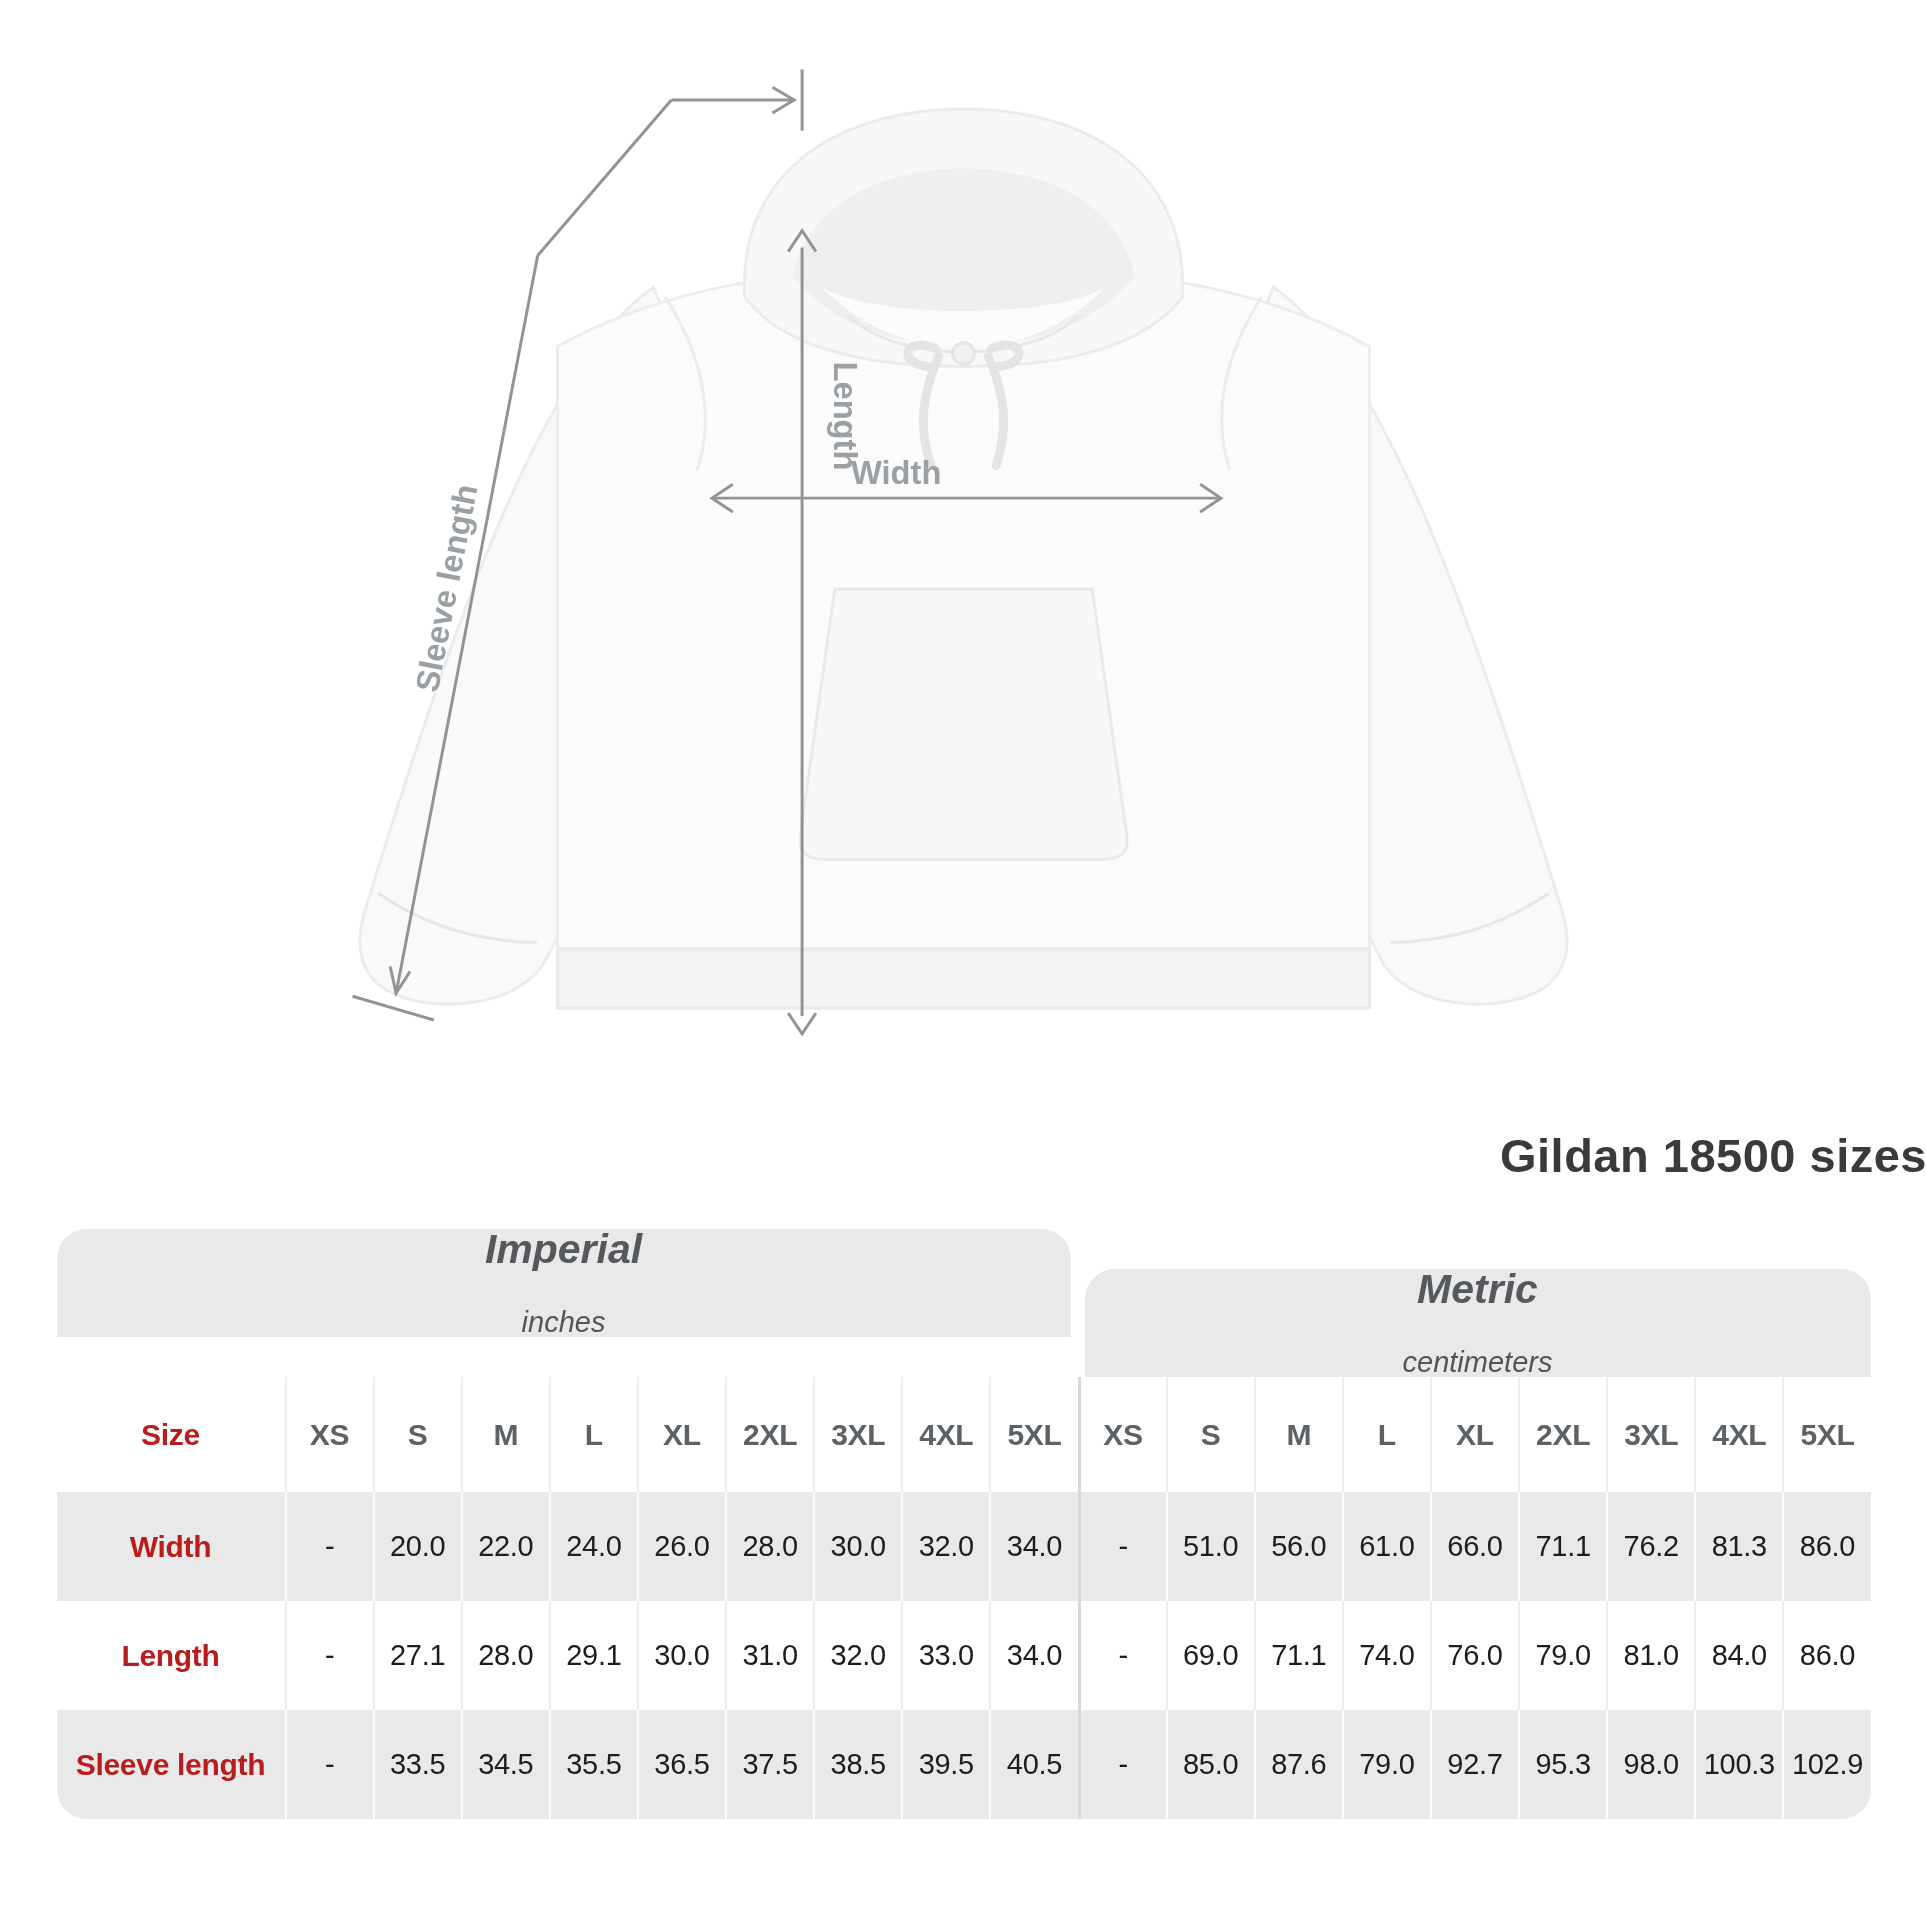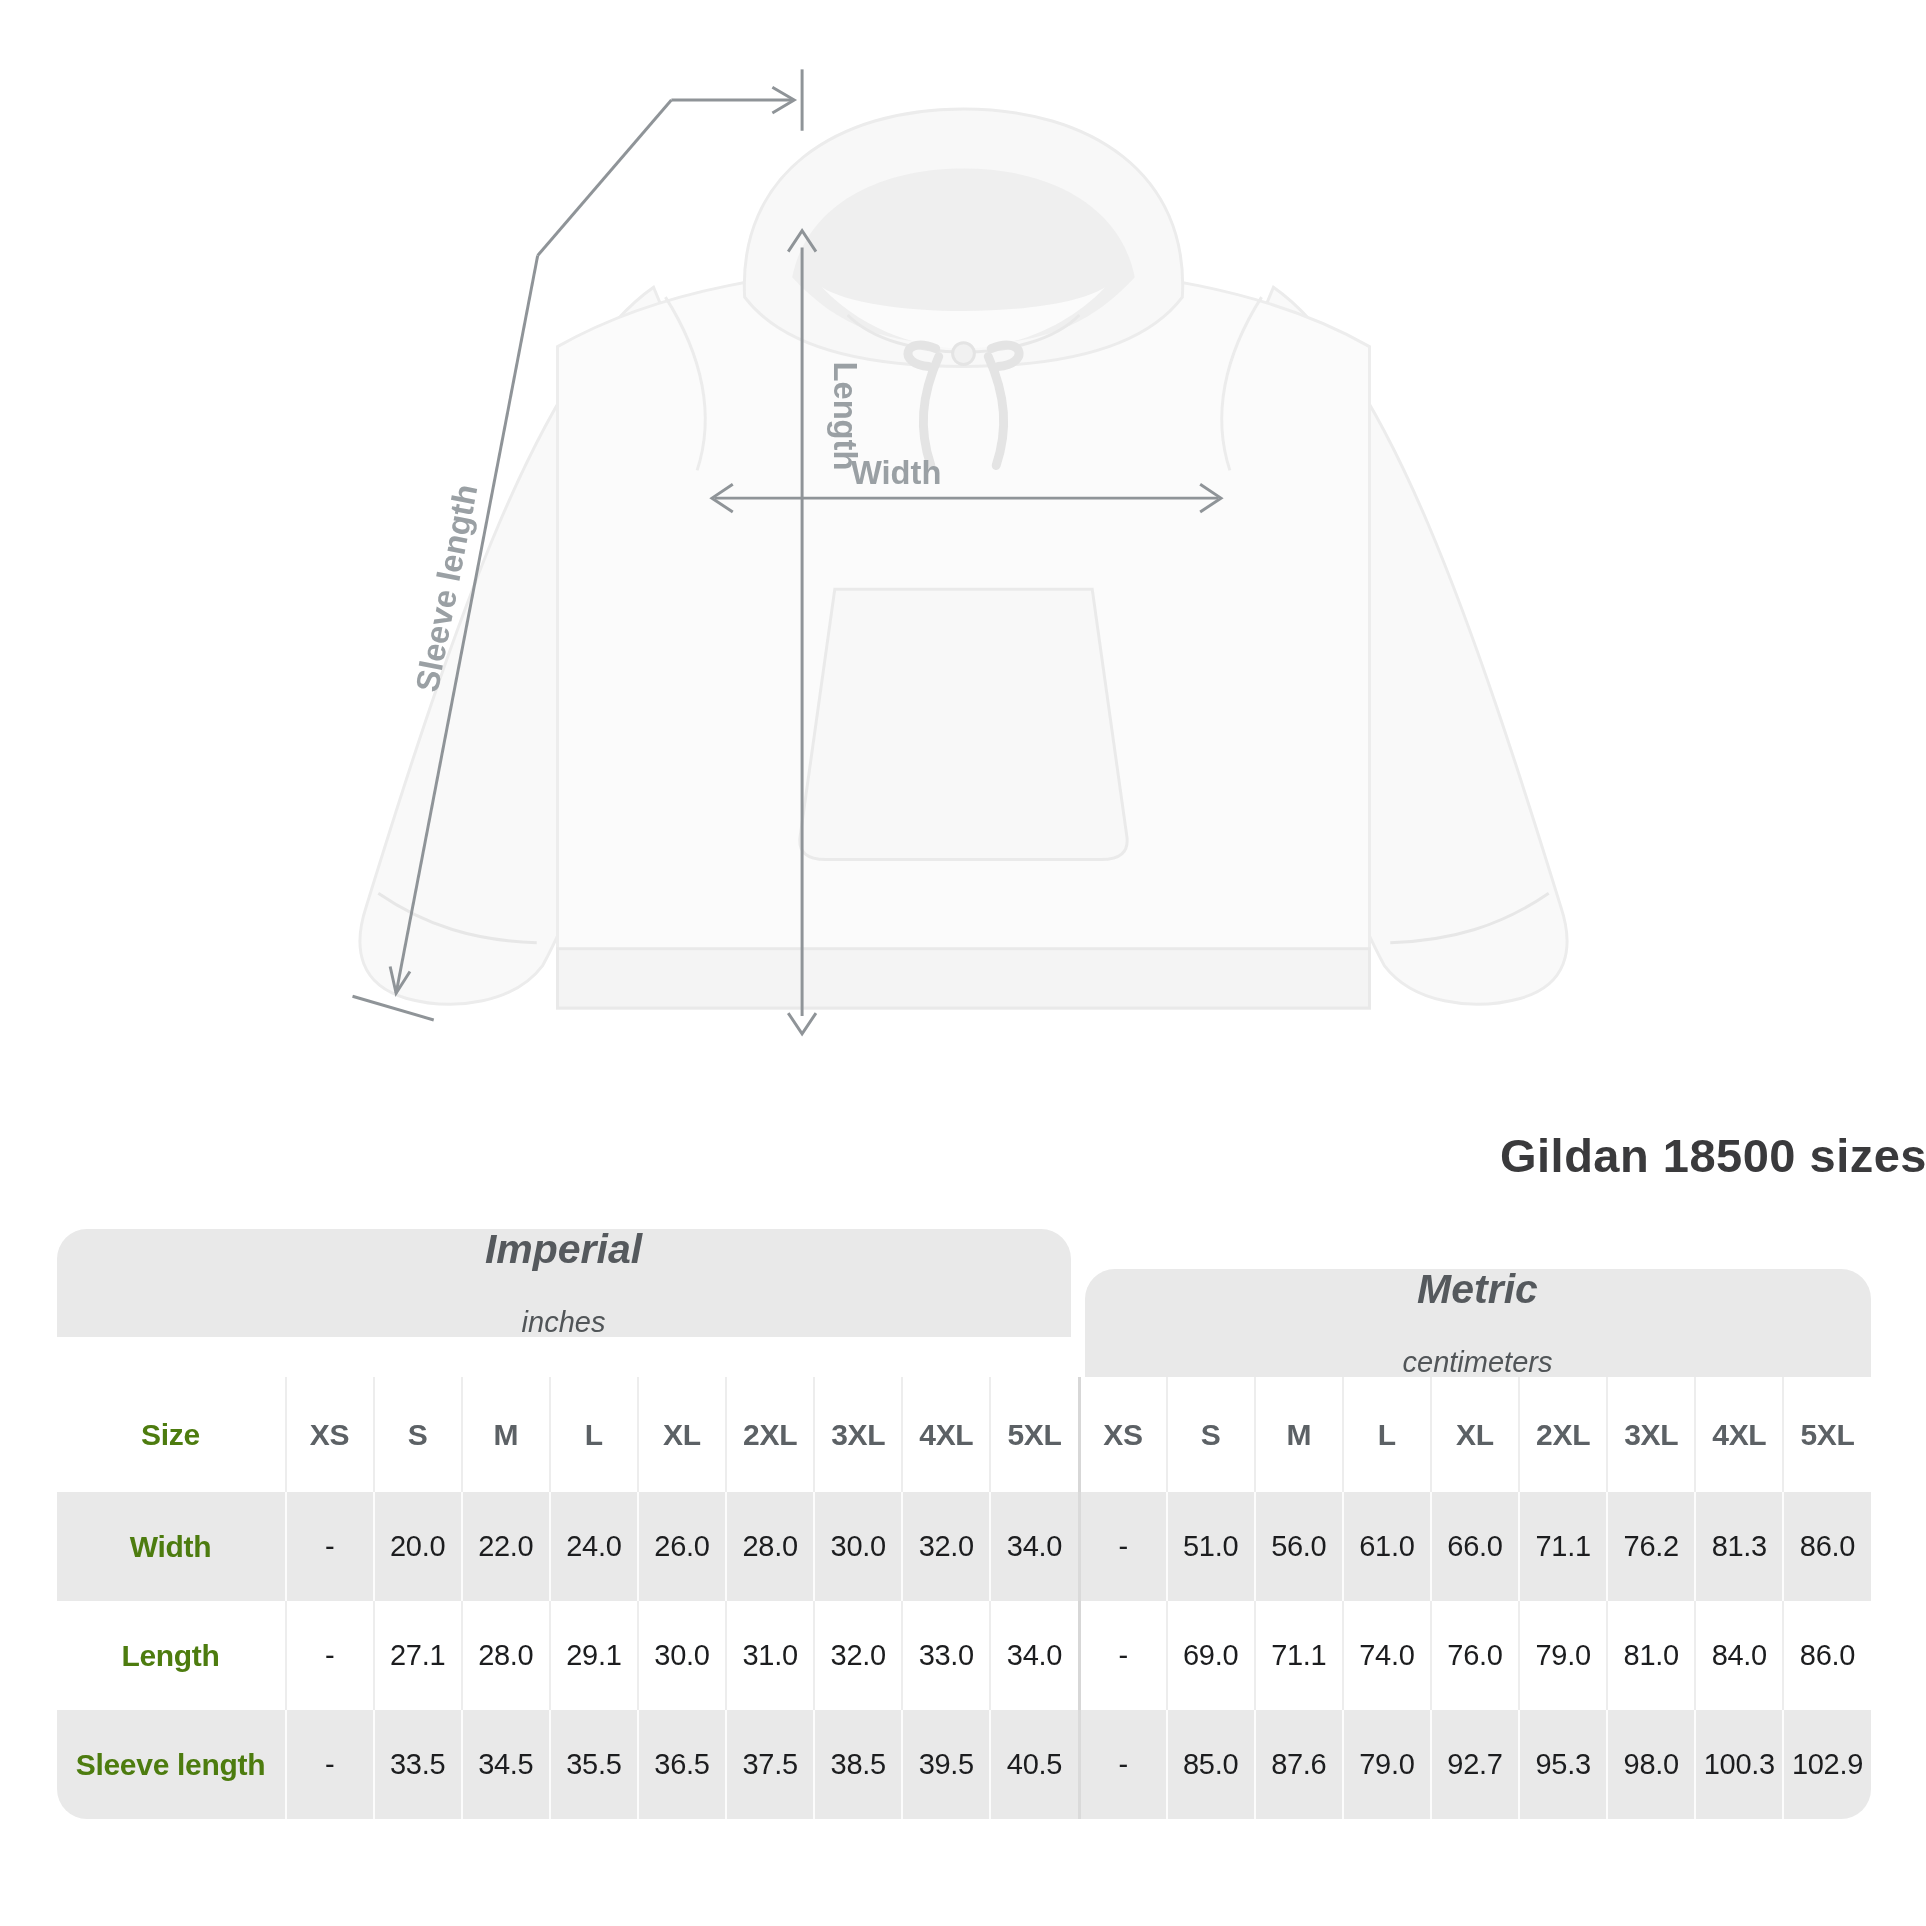--- a/index.html
+++ b/index.html
@@ -22,21 +22,21 @@
   .band { height:108px; background:#e9e9e9; display:flex; flex-direction:column; align-items:center; justify-content:space-between; border-radius:30px 30px 0 0; }
   .band-imperial { width:1014px; }
   .band-metric { width:786px;margin-top:40px; }
   .band-title { font-size:41px; font-weight:bold; font-style:italic; color:#55595d; line-height:1; }
   .band-sub { font-size:29px; font-style:italic; color:#515558; margin-top:12px; line-height:1; }
 
   .grid { display:grid; grid-template-columns:228px repeat(18, 1fr); grid-template-rows:115px 109px 109px 109px; }
   .cell { display:flex; align-items:center; justify-content:center; font-size:29px; color:#1c1d1f; background:#ffffff; letter-spacing:-0.3px; }
   .cell.shade { background:#e9e9e9; }
   .cell.head { font-weight:bold; color:#5c6165; font-size:30px; }
-  .cell.rowlabel { font-weight:bold; color:#4d7c0f; font-size:30px; }
+  .cell.rowlabel { font-weight:bold; color:#b91c1c; font-size:30px; }
   .cell.sep { border-left:2px solid #ededed; }
   .cell.sep.shade { border-left-color:rgba(255,255,255,0.85); }
   .cell.groupdiv { border-left:3px solid #d7d7d7; }
   .cell.shade.groupdiv { border-left-color:#dadada; }
   .cell.bl-round { border-radius:0 0 0 30px; }
   .cell.br-round { border-radius:0 0 30px 0; }
 </style>
 </head>
 <body>
 

